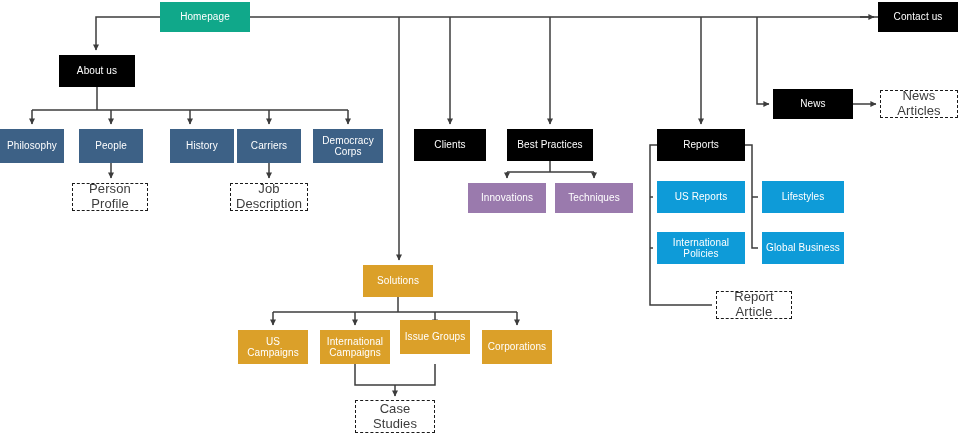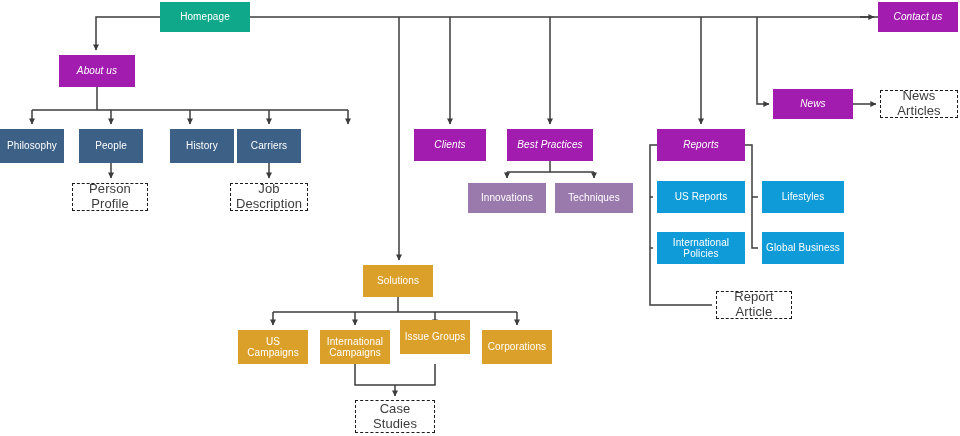--- a/index.html
+++ b/index.html
@@ -2,21 +2,21 @@
 <html><head>
 <meta charset="utf-8">
 <style>
   html,body{margin:0;padding:0;background:#ffffff;}
   body{font-family:"Liberation Sans",sans-serif;}
   #canvas{position:relative;width:960px;height:436px;background:#ffffff;overflow:hidden;}
   svg.links{position:absolute;left:0;top:0;width:960px;height:436px;pointer-events:none;}
   .node{position:absolute;box-sizing:border-box;display:flex;align-items:center;justify-content:center;
         text-align:center;line-height:1.15;color:#ffffff;font-size:10px;letter-spacing:.1px;}
   .node.teal{background:#10a88a;}
-  .node.red{background:#a21caf;font-style:italic;}
+  .node.red{background:#000000;}
   .node.navy{background:#3d6186;}
   .node.purple{background:#9a7aad;}
   .node.blue{background:#0e9bd8;}
   .node.orange{background:#dba029;}
   .node.ghost{background:#ffffff;color:#3c3c3c;border:1.4px dashed #1a1a1a;font-size:13px;}
   .node span{display:block;padding:0 3px;}
 </style>
 </head>
 <body>
 
@@ -87,20 +87,23 @@
     </div>
     <div class="node navy" style="left: 79px; top: 129px; width: 64px; height: 34px;">
       <span>People</span>
     </div>
     <div class="node navy" style="left: 158px; top: 129px; width: 64px; height: 34px; margin-left: 12px;">
       <span>History</span>
     </div>
     <div class="node navy" style="left: 237px; top: 129px; width: 64px; height: 34px;">
       <span>Carriers</span>
     </div>
+    <div class="node navy" style="left: 313px; top: 129px; width: 70px; height: 34px;">
+      <span>Democracy Corps</span>
+    </div>
     <div class="node ghost" style="left: 72px; top: 183px; width: 76px; height: 28px;">
       <span>Person Profile</span>
     </div>
     <div class="node ghost" style="left: 230px; top: 183px; width: 78px; height: 28px;">
       <span>Job Description</span>
     </div>
     <div class="node red" style="left: 414px; top: 129px; width: 72px; height: 32px;">
       <span>Clients</span>
     </div>
     <div class="node red" style="left: 507px; top: 129px; width: 86px; height: 32px;">

